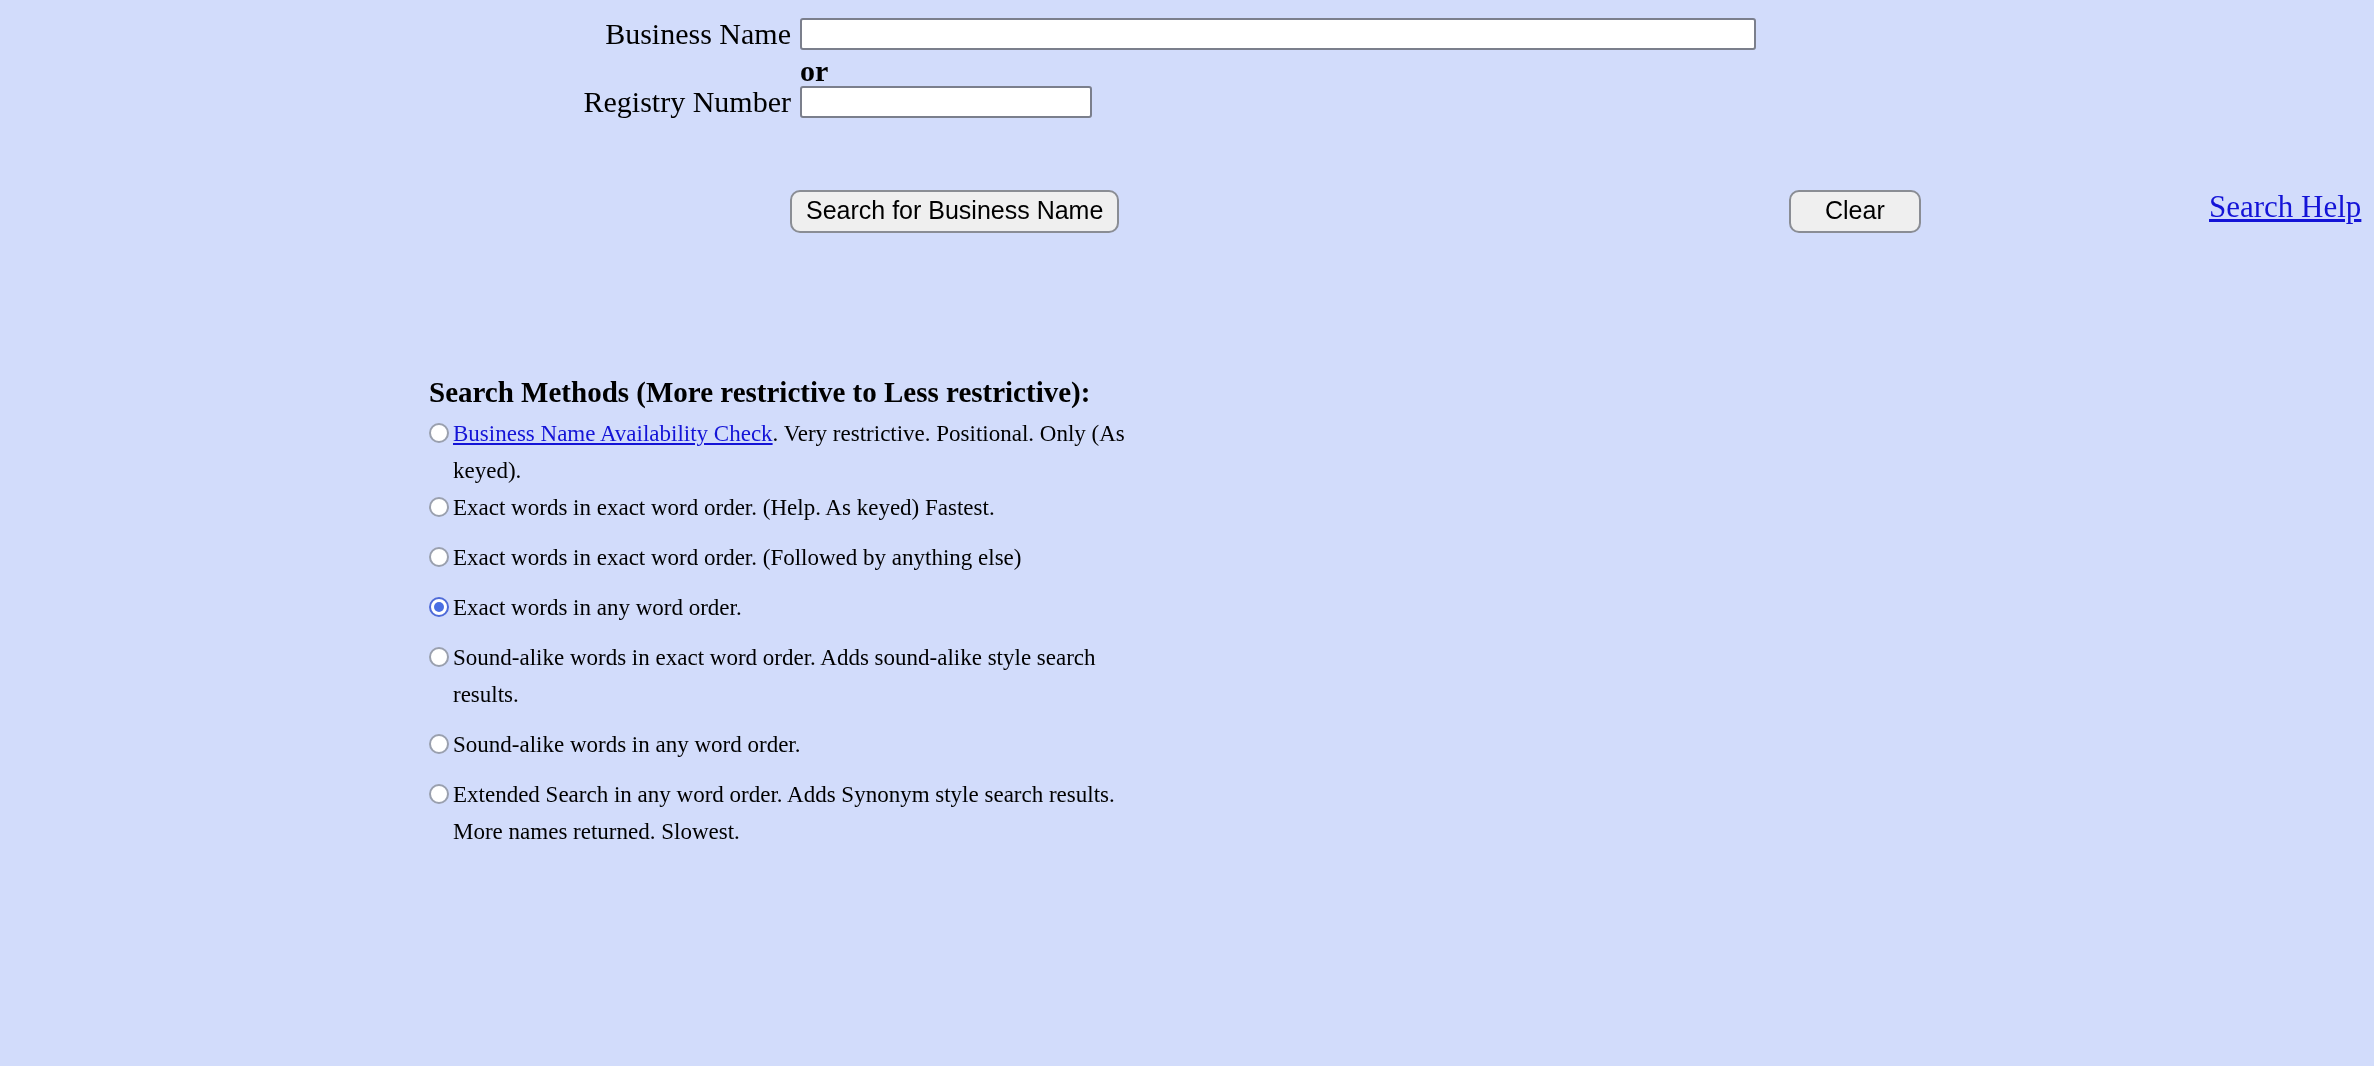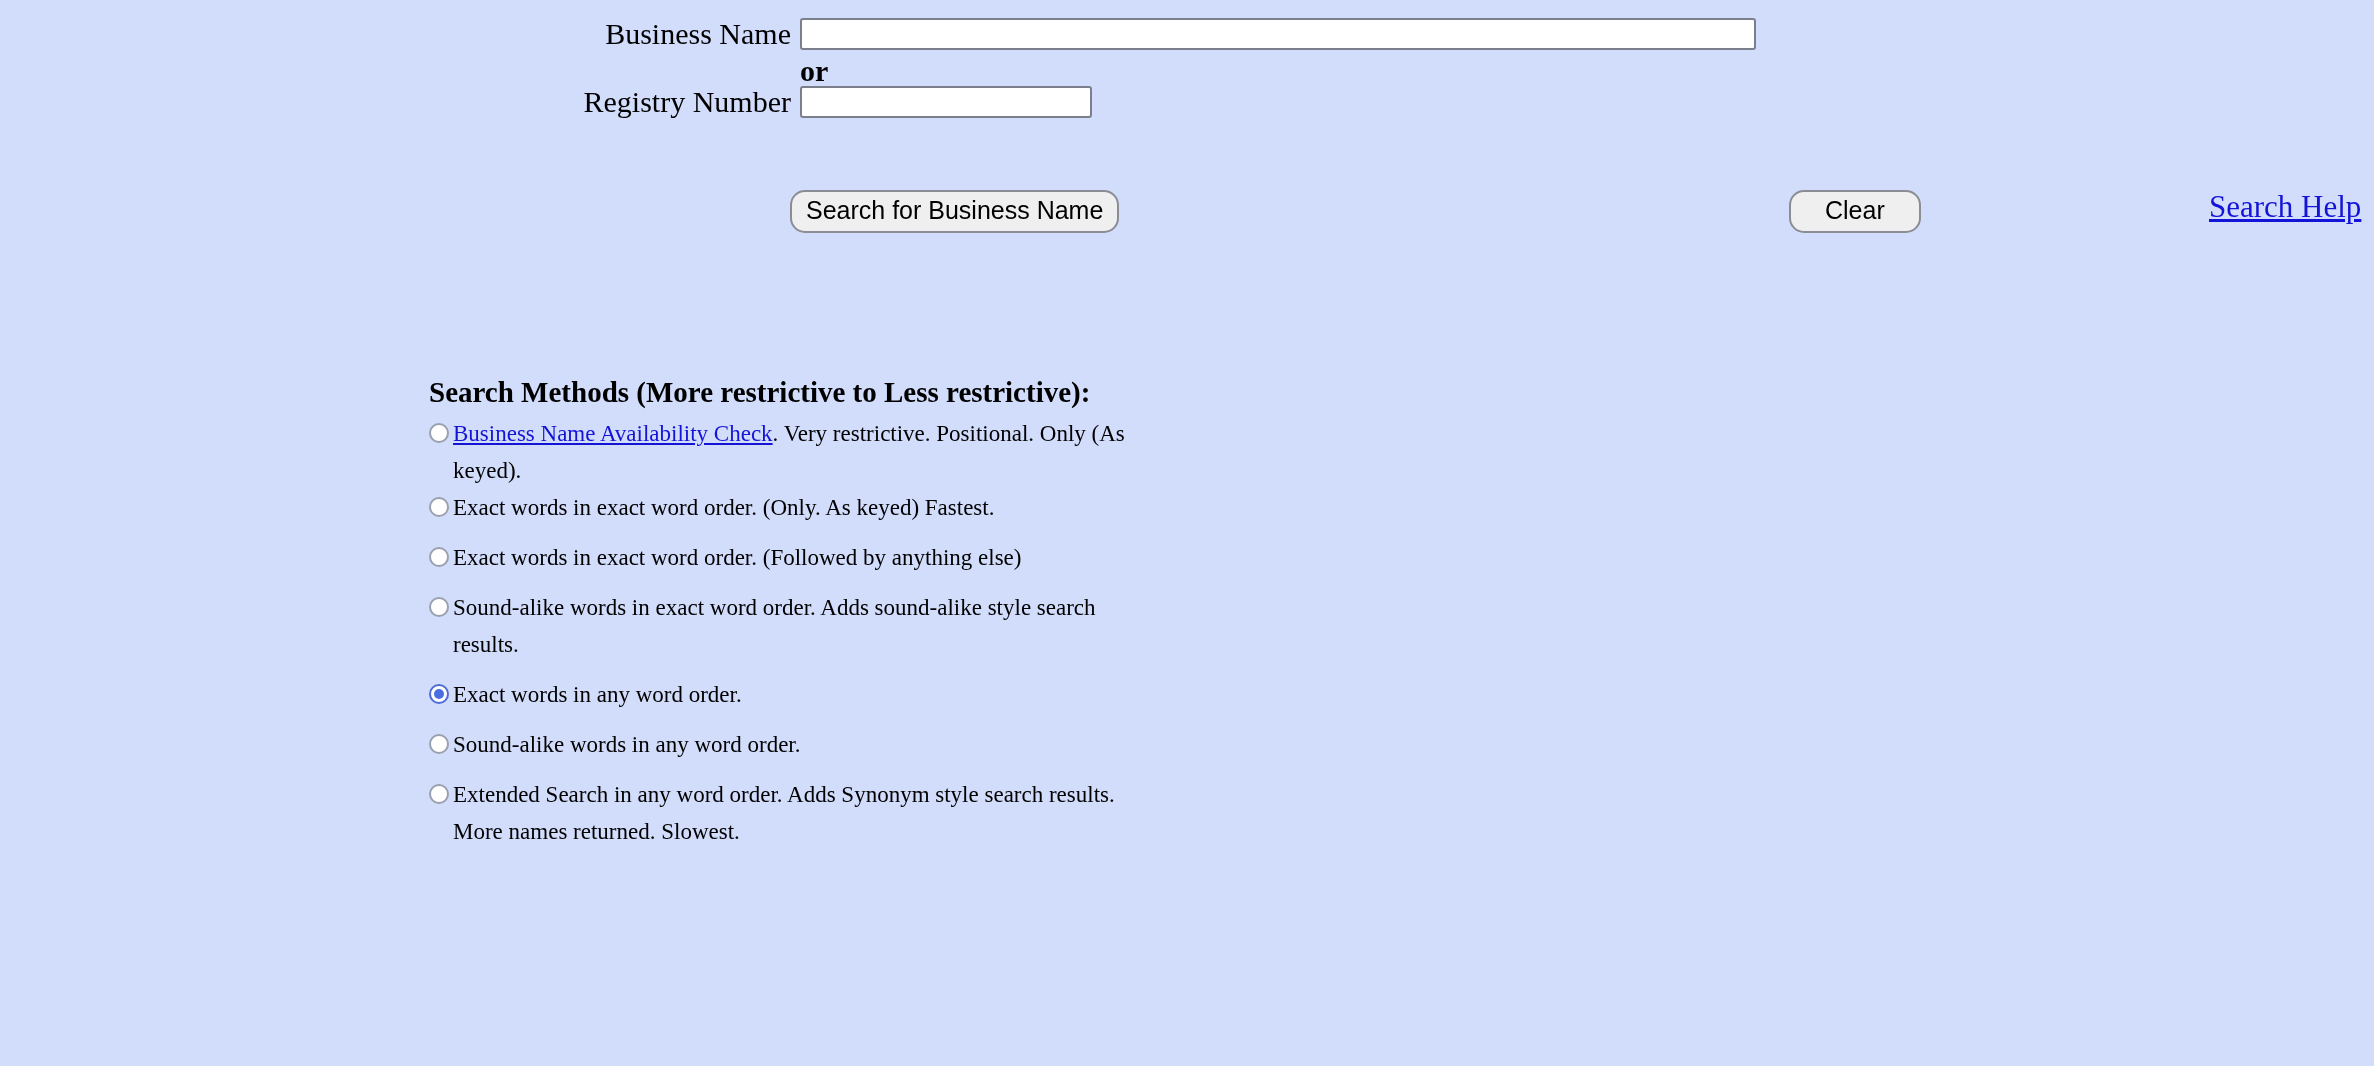--- a/index.html
+++ b/index.html
@@ -77,21 +77,21 @@
     left: 0;
     top: 190px;
     width: 2374px;
     height: 44px;
   }
 
   .btn {
     position: absolute;
     background: #efefef;
     border: 2px solid #8a8d94;
-    border-radius: 15px;
+    border-radius: 10px;
     font-family: "Liberation Sans", "DejaVu Sans", sans-serif;
     font-size: 25px;
     line-height: 1;
     color: #000;
     padding: 6px 14px 8px 14px;
     cursor: pointer;
     white-space: nowrap;
   }
   .btn-search { left: 790px; top: 0; }
   .btn-clear  { left: 1789px; top: 0; padding-left: 34px; padding-right: 34px; }
@@ -202,40 +202,40 @@
 
   <div class="methods-heading">Search Methods (More restrictive to Less restrictive):</div>
 
   <div class="option">
     <span class="radio"></span>
     <span class="otext"><a href="#">Business Name Availability Check</a><span>. Very restrictive. Positional. Only (As keyed).</span></span>
   </div>
 
   <div class="option opt-gap-sm">
     <span class="radio"></span>
-    <span class="otext">Exact words in exact word order. (Only. As keyed) Fastest.</span>
+    <span class="otext">Exact words in exact word order. (Help. As keyed) Fastest.</span>
   </div>
 
   <div class="option opt-gap-lg">
     <span class="radio"></span>
     <span class="otext">Exact words in exact word order. (Followed by anything else)</span>
-  </div>
-
-  <div class="option opt-gap-lg">
-    <span class="radio"></span>
-    <span class="otext">Sound-alike words in exact word order. Adds sound-alike style search results.</span>
   </div>
 
   <div class="option opt-gap-lg">
     <span class="radio checked"></span>
     <span class="otext">Exact words in any word order.</span>
   </div>
 
   <div class="option opt-gap-lg">
     <span class="radio"></span>
+    <span class="otext">Sound-alike words in exact word order. Adds sound-alike style search results.</span>
+  </div>
+
+  <div class="option opt-gap-lg">
+    <span class="radio"></span>
     <span class="otext">Sound-alike words in any word order.</span>
   </div>
 
   <div class="option opt-gap-lg">
     <span class="radio"></span>
     <span class="otext">Extended Search in any word order. Adds Synonym style search results. More names returned. Slowest.</span>
   </div>
 
 </div>
 

